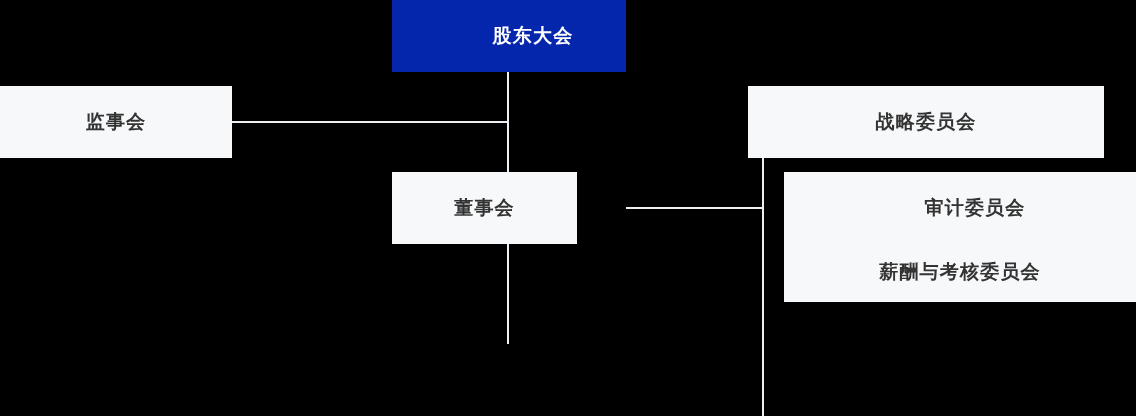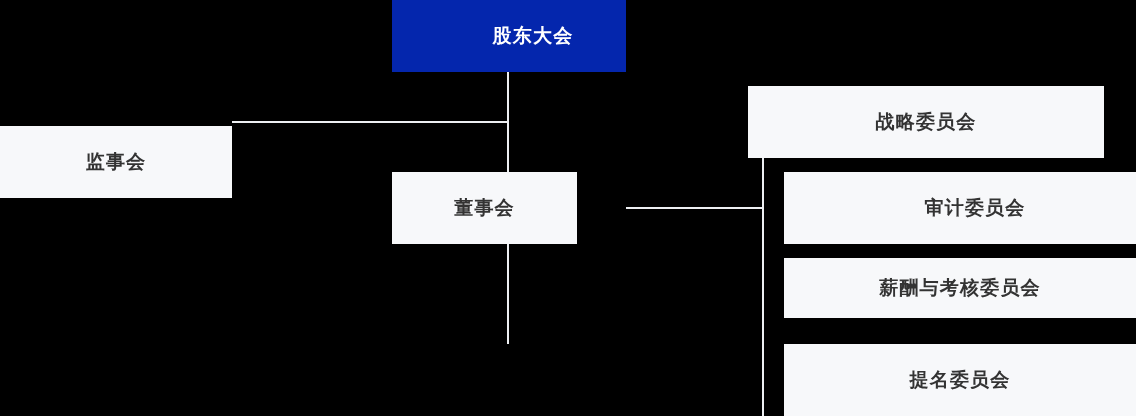--- a/index.html
+++ b/index.html
@@ -52,38 +52,35 @@
   <div class="connector v" style="left:507px; top:72px; height:100px;"></div>
   <div class="connector h" style="left:232px; top:121px; width:277px;"></div>
   <div class="connector v" style="left:507px; top:244px; height:100px;"></div>
   <div class="connector h" style="left:626px; top:207px; width:138px;"></div>
   <div class="connector v" style="left:762px; top:86px; height:330px;"></div>
 
   <div class="node primary" style="left:392px; top:0px; width:234px; height:72px;padding-left:48px;">
     <span>股东大会</span>
   </div>
 
-  <div class="node secondary" style="left:0px; top:86px; width:232px; height:72px;margin-top:40px;">
+  <div class="node secondary" style="left:0px; top:86px; width:232px; height:72px;">
     <span>监事会</span>
   </div>
 
   <div class="node secondary" style="left:392px; top:172px; width:185px; height:72px;">
     <span>董事会</span>
   </div>
 
 
   <div class="node secondary" style="left:748px; top:86px; width:356px; height:72px;">
     <span>战略委员会</span>
   </div>
 
   <div class="node secondary" style="left:784px; top:172px; width:382px; height:72px;">
     <span>审计委员会</span>
   </div>
 
-  <div class="node secondary" style="left:784px; top:258px; width:352px; height:60px;">
+  <div class="node secondary" style="left:784px; top:242px; width:352px; height:60px;">
     <span>薪酬与考核委员会</span>
   </div>
 
-  <div class="node secondary" style="left:784px; top:344px; width:352px; height:72px;">
-    <span>提名委员会</span>
-  </div>
 
 </div>
 
 </body></html>

